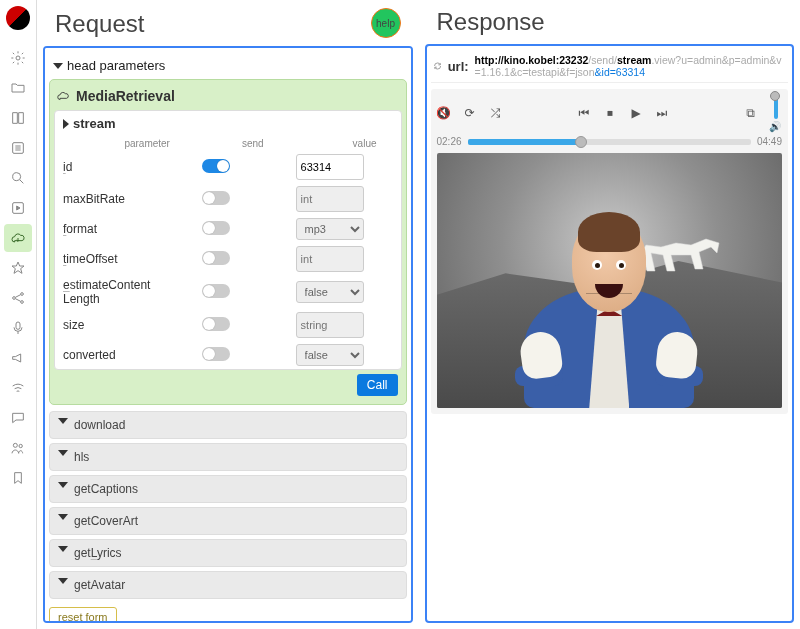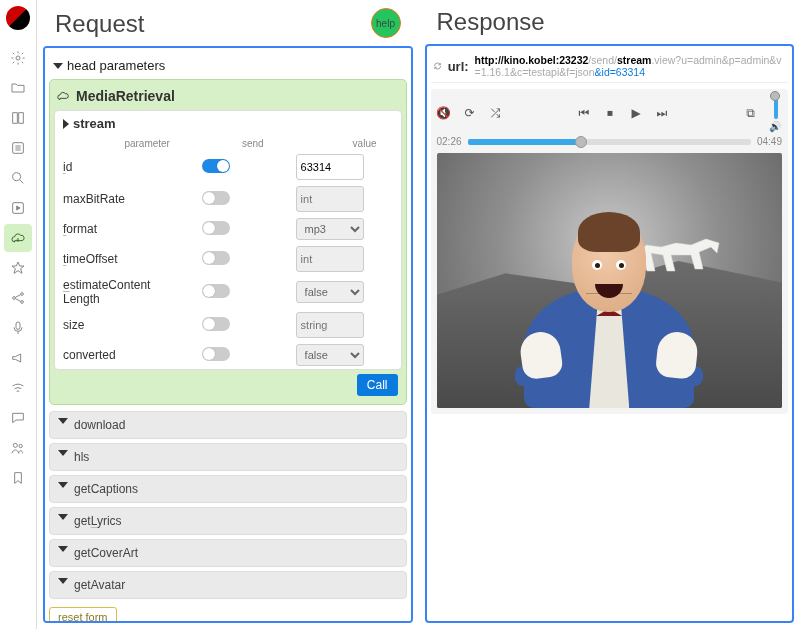--- a/index.html
+++ b/index.html
@@ -253,25 +253,25 @@
         <div class="folded">
             <span class="caret"></span>
             <span>hls</span>
           </div>
         <div class="folded">
             <span class="caret"></span>
             <span>getCaptions</span>
           </div>
         <div class="folded">
             <span class="caret"></span>
+            <span>getCoverArt</span>
+          </div>
+        <div class="folded">
+            <span class="caret"></span>
             <span>get<span class="uline">L</span>yrics</span>
-          </div>
-        <div class="folded">
-            <span class="caret"></span>
-            <span>getCoverArt</span>
           </div>
         <div class="folded">
             <span class="caret"></span>
             <span>getAvatar</span>
           </div>
 
         <div style="flex:1"></div>
         <button class="reset-btn">reset form</button>
       </div>
     </div>

